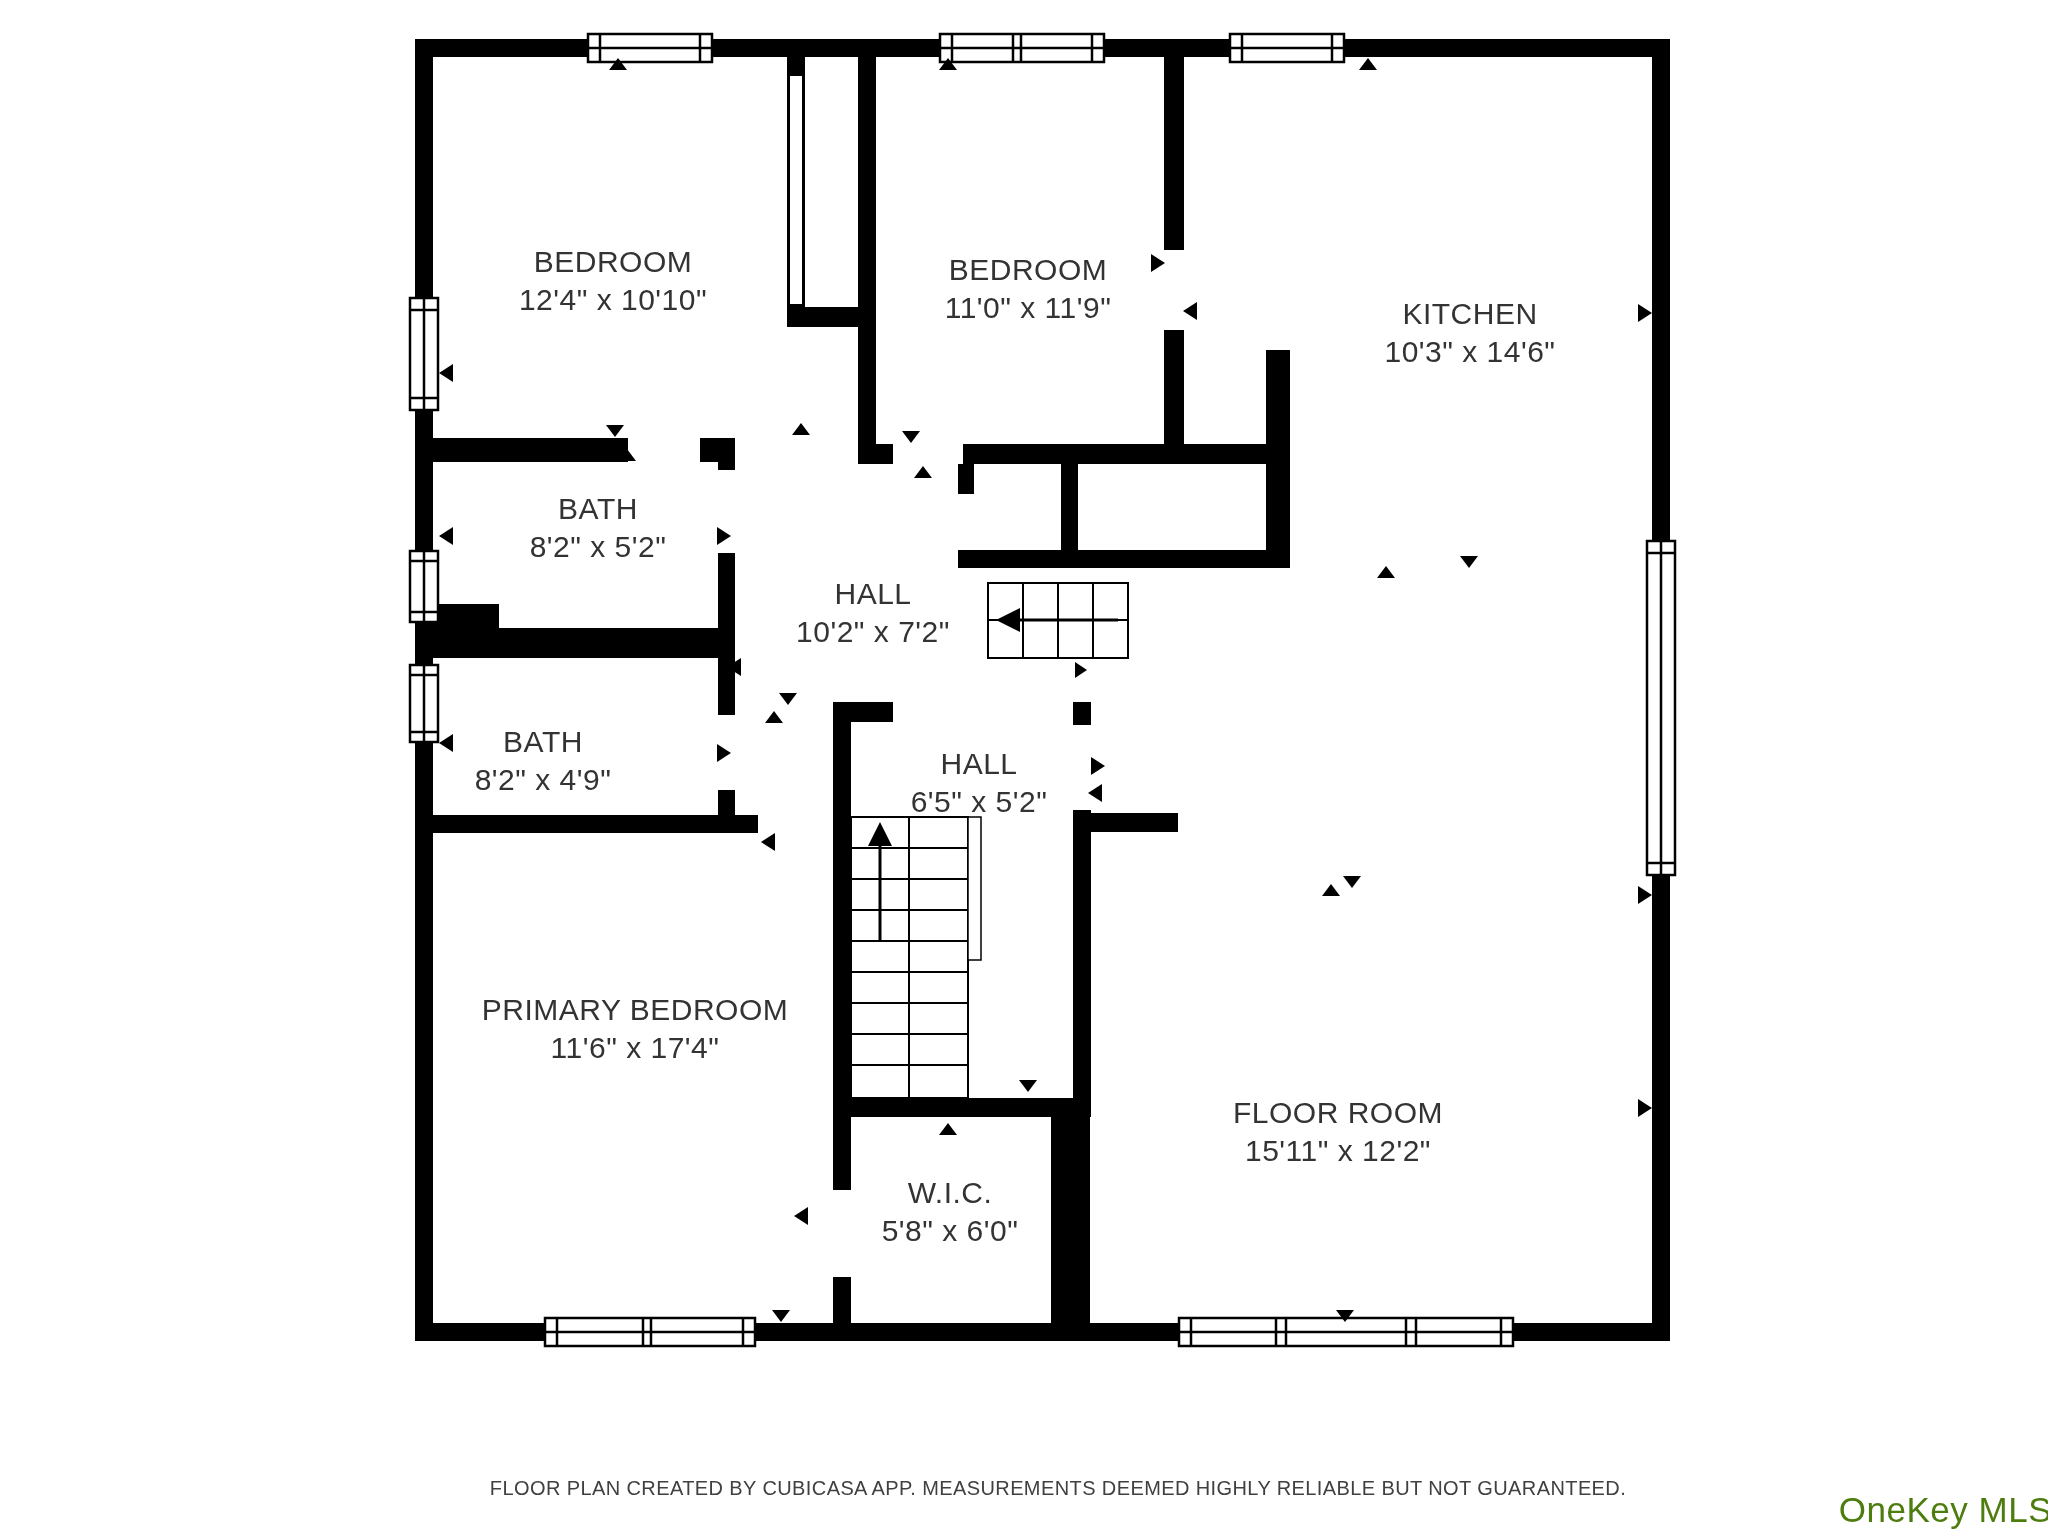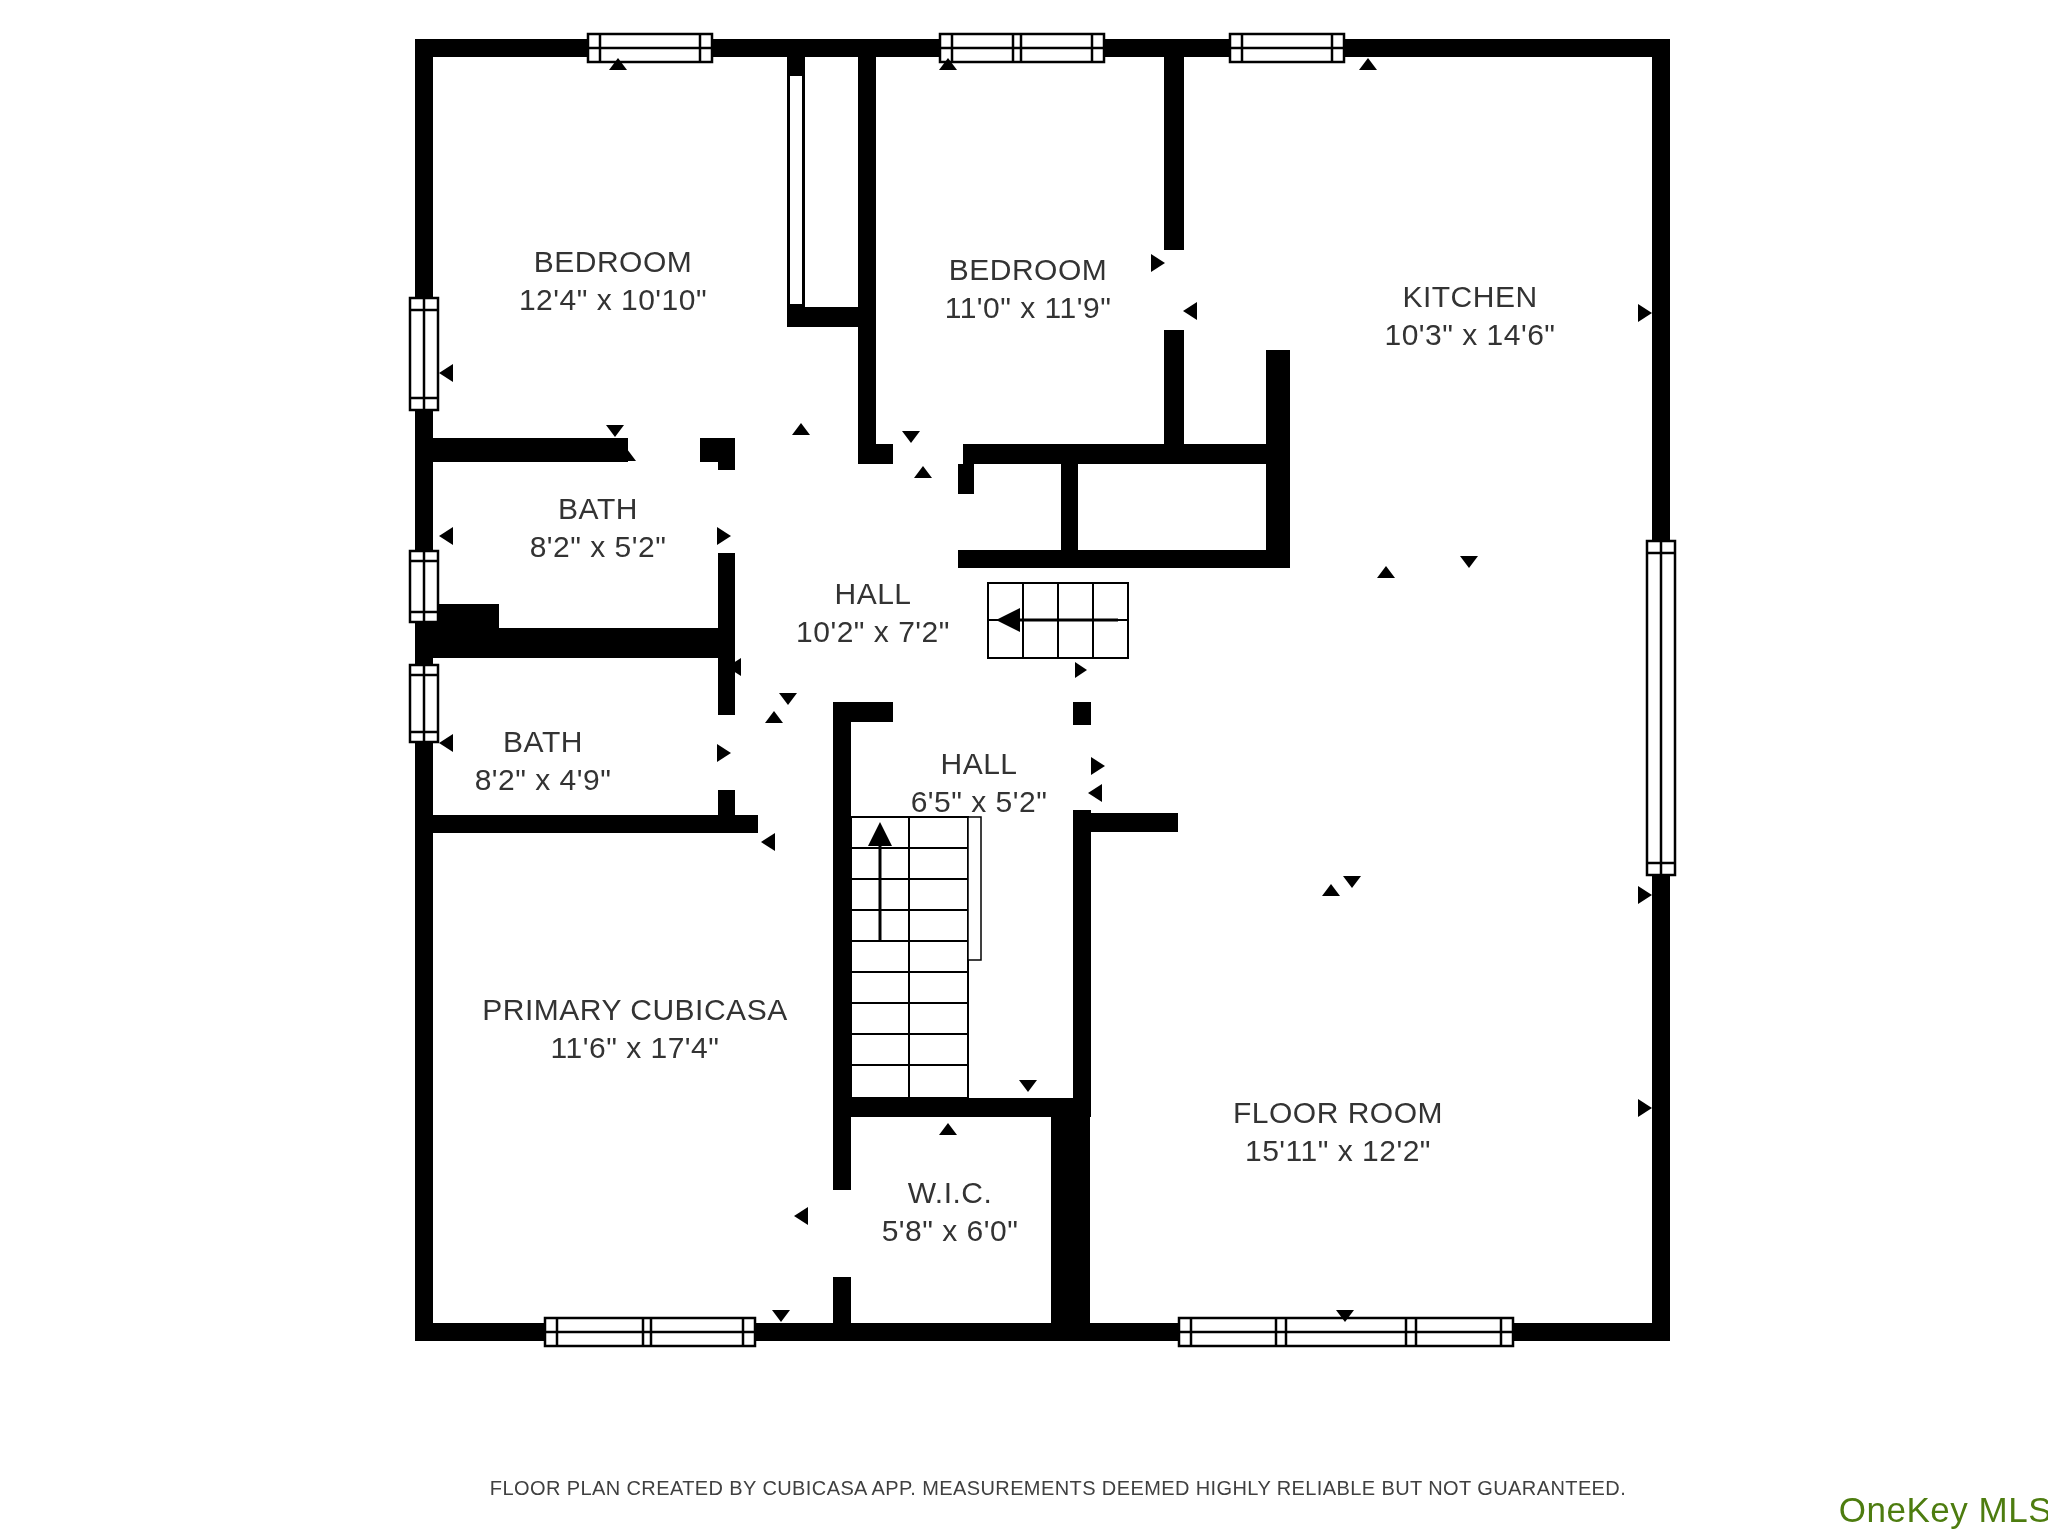--- a/index.html
+++ b/index.html
@@ -253,42 +253,42 @@
   </svg>
 
   <div class="room-label" style="left:595px;top:281px;">
     <div class="name">BEDROOM</div>
     <div class="dims">12'4" x 10'10"</div>
   </div>
   <div class="room-label" style="left:1010px;top:289px;">
     <div class="name">BEDROOM</div>
     <div class="dims">11'0" x 11'9"</div>
   </div>
-  <div class="room-label" style="left:1452px;top:316px;">
+  <div class="room-label" style="left:1452px;top:333px;">
     <div class="name">KITCHEN</div>
     <div class="dims">10'3" x 14'6"</div>
   </div>
   <div class="room-label" style="left:580px;top:528px;">
     <div class="name">BATH</div>
     <div class="dims">8'2" x 5'2"</div>
   </div>
   <div class="room-label" style="left:855px;top:613px;">
     <div class="name">HALL</div>
     <div class="dims">10'2" x 7'2"</div>
   </div>
   <div class="room-label" style="left:525px;top:761px;">
     <div class="name">BATH</div>
     <div class="dims">8'2" x 4'9"</div>
   </div>
   <div class="room-label" style="left:961px;top:783px;">
     <div class="name">HALL</div>
     <div class="dims">6'5" x 5'2"</div>
   </div>
   <div class="room-label" style="left:617px;top:1029px;">
-    <div class="name">PRIMARY CUBICASA</div>
+    <div class="name">PRIMARY BEDROOM</div>
     <div class="dims">11'6" x 17'4"</div>
   </div>
   <div class="room-label" style="left:1320px;top:1132px;">
     <div class="name">FLOOR ROOM</div>
     <div class="dims">15'11" x 12'2"</div>
   </div>
   <div class="room-label" style="left:932px;top:1212px;">
     <div class="name">W.I.C.</div>
     <div class="dims">5'8" x 6'0"</div>
   </div>

